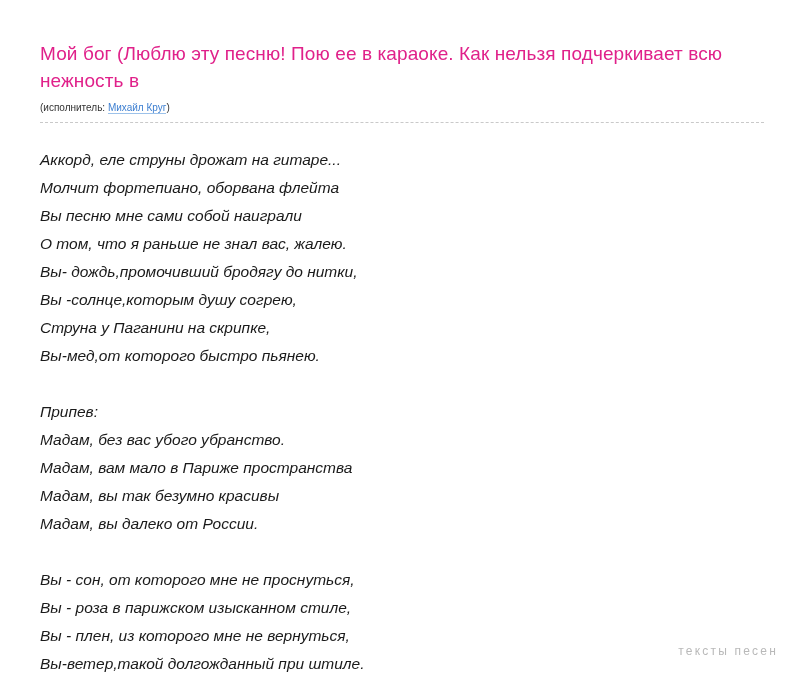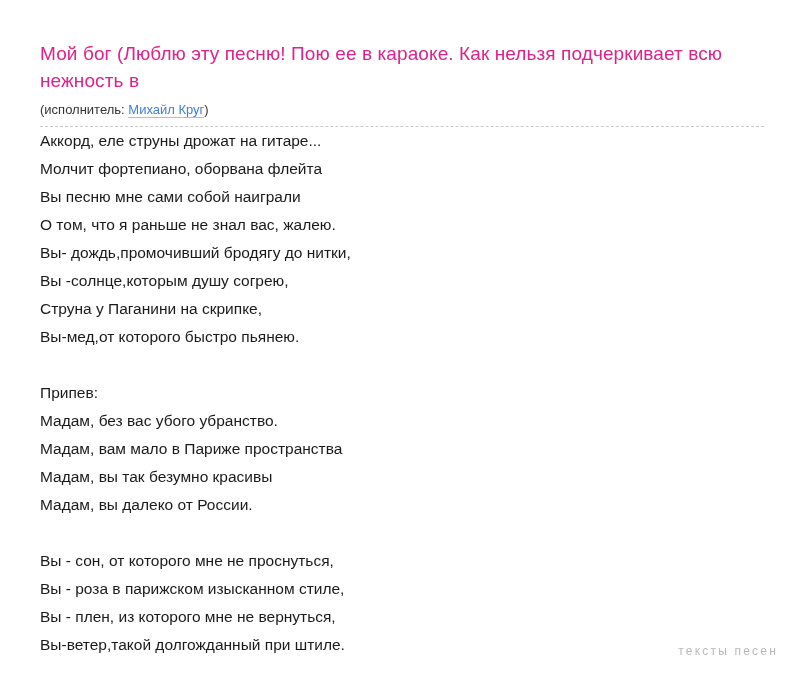--- a/index.html
+++ b/index.html
@@ -29,39 +29,40 @@
   .song-title {
     font-size: 19px;
     line-height: 27px;
     color: #e0218a;
     font-weight: normal;
     margin: 0;
     padding: 0 0 2px 0;
     letter-spacing: 0.1px;
   }
   .performer-line {
-    font-size: 13px;
+    font-size: 10px;
     color: #333333;
     padding: 6px 0 9px 0;
     border-bottom: 1px dashed #c9c9c9;
     margin-right: 6px;
   }
   .performer-link {
     color: #3d7fd1;
     text-decoration: none;
     border-bottom: 1px solid #9dc2ea;
     cursor: pointer;
   }
   .lyrics {
-    margin-top: 0;
+    margin-top: 23px;
     font-size: 15.5px;
     line-height: 28px;
     color: #1a1a1a;
     white-space: pre-wrap;
     font-family: "Liberation Sans", sans-serif;
+    font-style: italic;
   }
   .watermark {
     position: absolute;
     right: 22px;
     bottom: 22px;
     text-align: right;
     user-select: none;
   }
   .wm-main {
     font-size: 31px;

